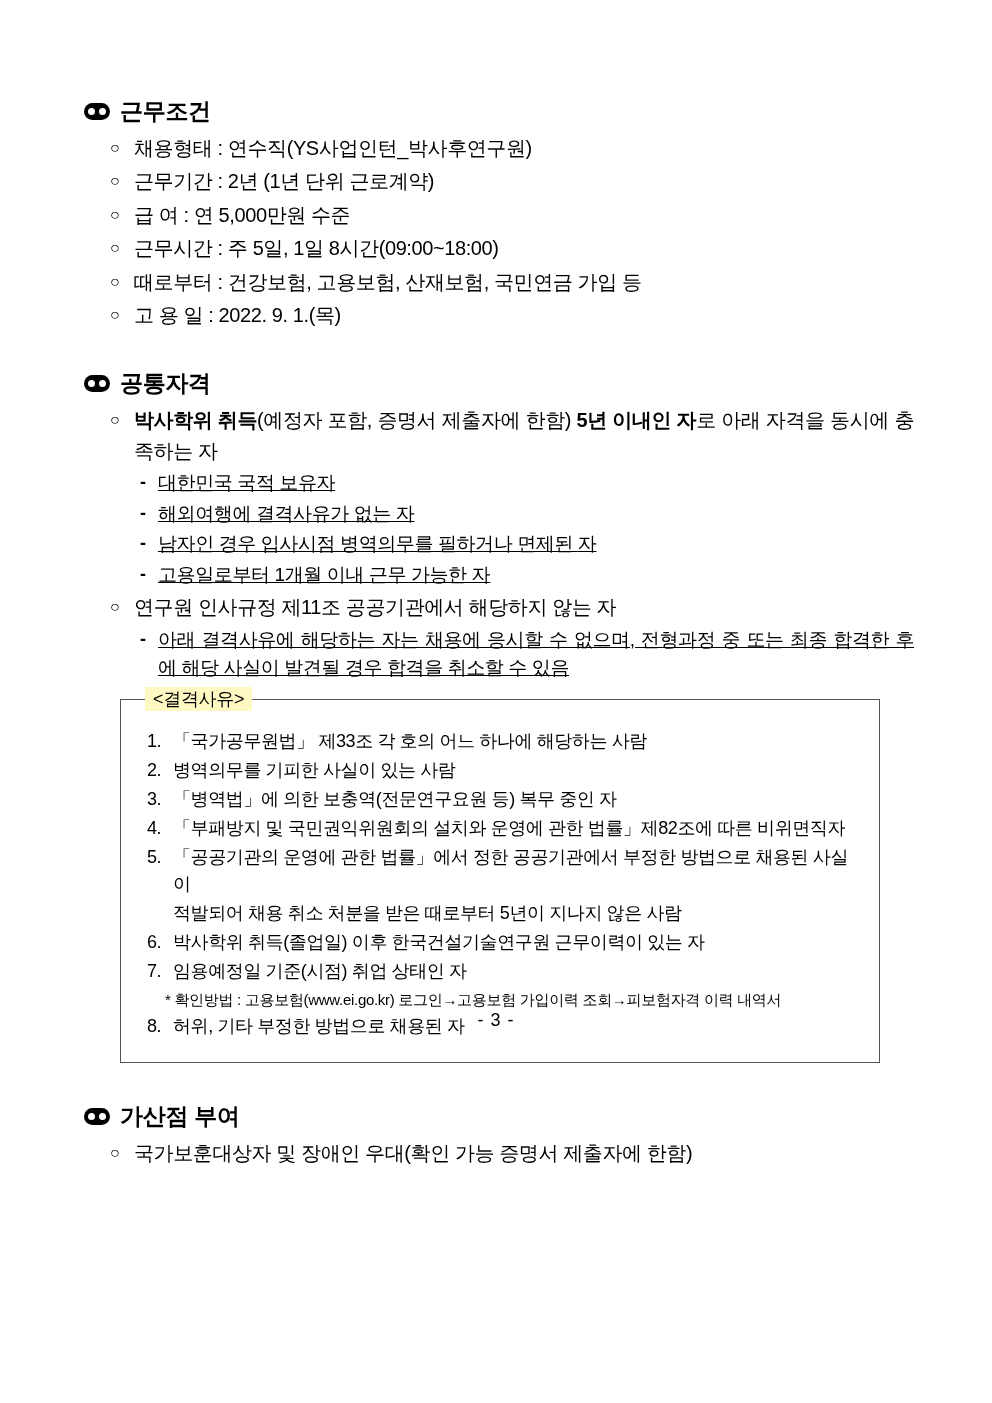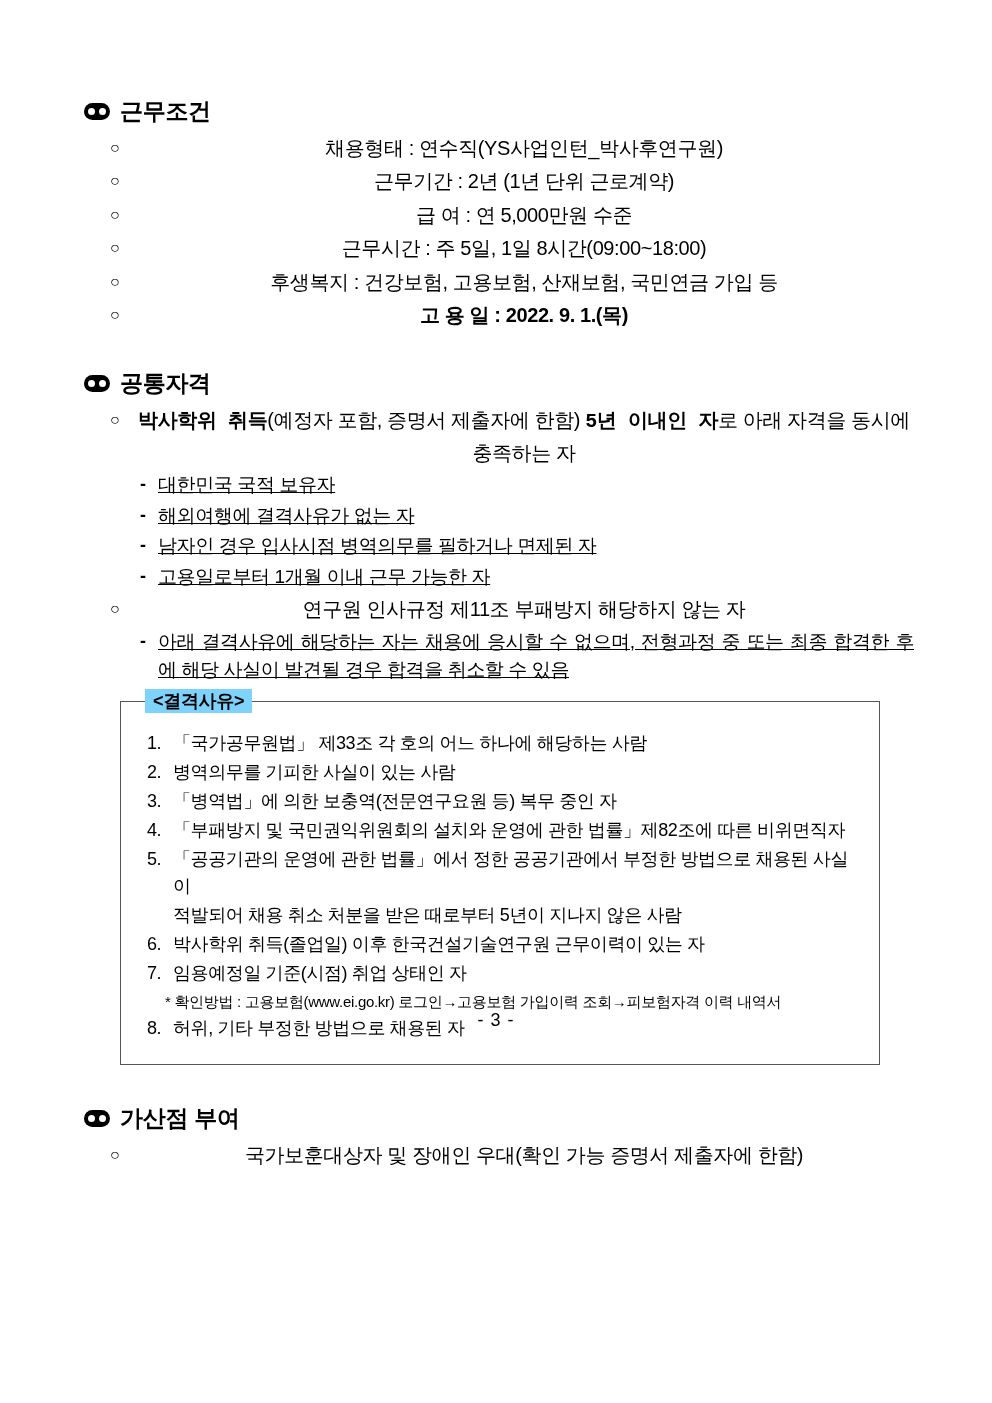--- a/index.html
+++ b/index.html
@@ -66,22 +66,22 @@
     font-size: 20px;
     line-height: 1.52;
     letter-spacing: -0.4px;
   }
   .l1 > .bullet {
     flex: 0 0 auto;
     width: 24px;
     font-size: 16px;
     line-height: 1.85;
   }
-  .l1 > .txt { flex: 1 1 auto; text-align: center; }
-  .l1.bold > .txt { font-weight: bold; }
+  .l1 > .txt { flex: 1 1 auto; }
+  .l1.bold > .txt { font-weight: normal; }
   .l1.bold > .bullet { font-weight: bold; }
   .just { text-align: justify; text-justify: inter-character; }
 
   
   .l2 {
     display: flex;
     align-items: flex-start;
     margin: 2px 0 2px 56px;
     font-size: 19px;
     line-height: 1.5;
@@ -101,24 +101,24 @@
     position: relative;
     border: 1px solid #555;
     padding: 26px 22px 20px 26px;
     width: 760px;
     box-sizing: border-box;
   }
   .box-legend {
     position: absolute;
     top: -13px;
     left: 24px;
-    background: #7dd3fc;
+    background: #fef9c3;
     padding: 0 8px;
     font-size: 18px;
-    font-weight: bold;
+    font-weight: normal;
     letter-spacing: -0.3px;
   }
   .num-item {
     display: flex;
     align-items: flex-start;
     font-size: 18px;
     line-height: 1.5;
     letter-spacing: -0.4px;
     margin: 2px 0;
   }
@@ -133,21 +133,21 @@
     line-height: 1.5;
     letter-spacing: -0.4px;
     margin-left: 26px;
   }
   .note-line {
     font-size: 15px;
     line-height: 1.5;
     letter-spacing: -0.3px;
     margin: 4px 0 2px 18px;
   }
-  b { font-weight: bold; font-family: Liberation Mono, monospace; }
+  b { font-weight: bold; }
 
   
   .footer {
     position: absolute;
     left: 0;
     right: 0;
     bottom: 46px;
     text-align: center;
     font-size: 18px;
     letter-spacing: 1px;
@@ -174,21 +174,21 @@
   <div class="l1">
     <span class="bullet">○</span>
     <span class="txt">급      여 : 연 5,000만원 수준</span>
   </div>
   <div class="l1">
     <span class="bullet">○</span>
     <span class="txt">근무시간 : 주 5일, 1일 8시간(09:00~18:00)</span>
   </div>
   <div class="l1">
     <span class="bullet">○</span>
-    <span class="txt">후생복지 : 건강보험, 고용보험, 산재보험, 국민연금 가입 등</span>
+    <span class="txt">때로부터 : 건강보험, 고용보험, 산재보험, 국민연금 가입 등</span>
   </div>
   <div class="l1 bold">
     <span class="bullet">○</span>
     <span class="txt">고 용 일 : 2022. 9. 1.(목)</span>
   </div>
 
   <div class="section-head">
     <span class="marker"></span>
     <span class="section-title">공통자격</span>
   </div>
@@ -210,21 +210,21 @@
     <span class="bullet">-</span>
     <span class="txt">남자인 경우 입사시점 병역의무를 필하거나 면제된 자</span>
   </div>
   <div class="l2">
     <span class="bullet">-</span>
     <span class="txt">고용일로부터 1개월 이내 근무 가능한 자</span>
   </div>
 
   <div class="l1">
     <span class="bullet">○</span>
-    <span class="txt">연구원 인사규정 제11조 부패방지 해당하지 않는 자</span>
+    <span class="txt">연구원 인사규정 제11조 공공기관에서 해당하지 않는 자</span>
   </div>
   <div class="l2">
     <span class="bullet">-</span>
     <span class="txt just">아래 결격사유에 해당하는 자는 채용에 응시할 수 없으며, 전형과정 중 또는 최종 합격한 후에 해당 사실이 발견될 경우 합격을 취소할 수 있음</span>
   </div>
 
   <div class="box-wrap">
     <div class="box-legend">&lt;결격사유&gt;</div>
 
     <div class="num-item">

